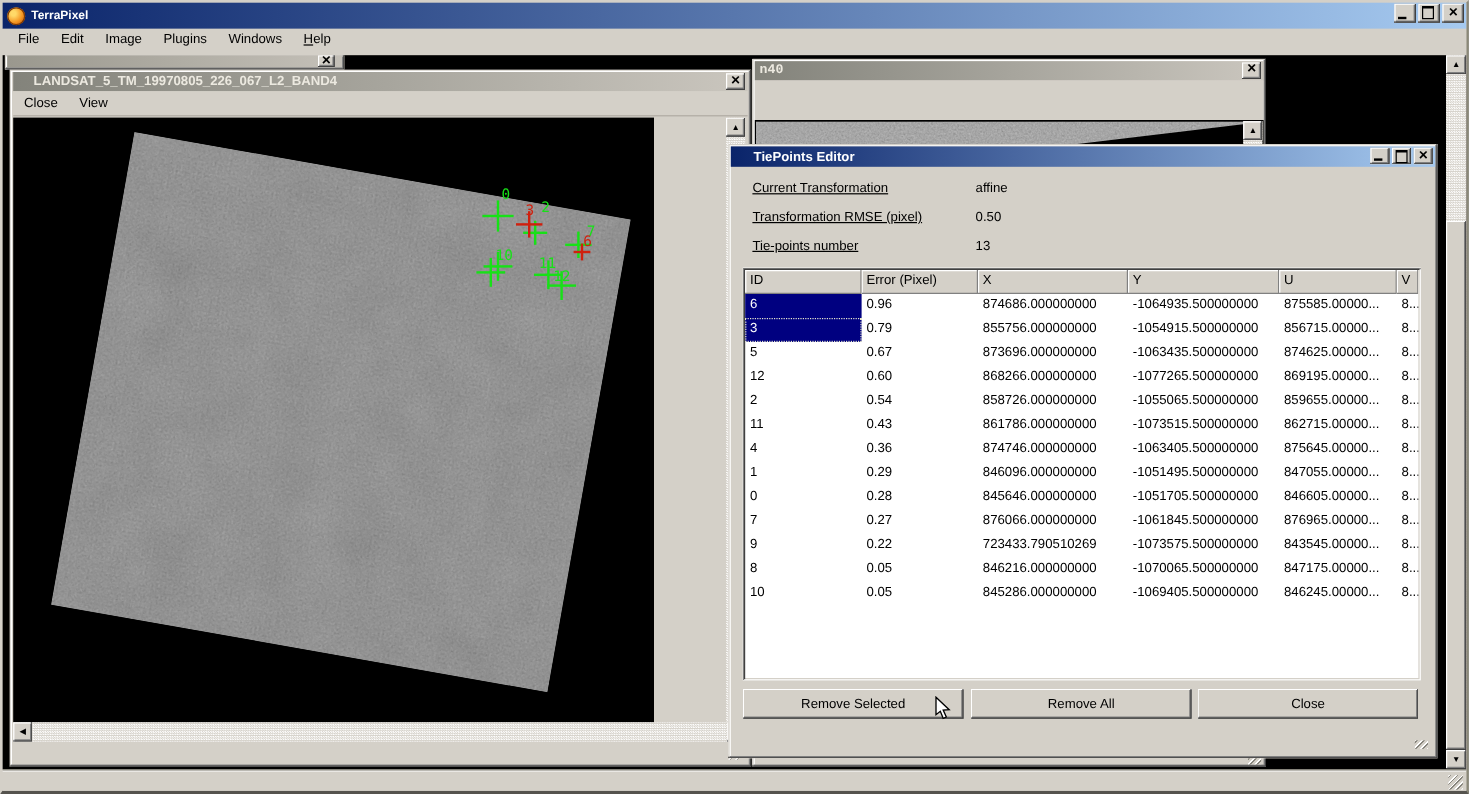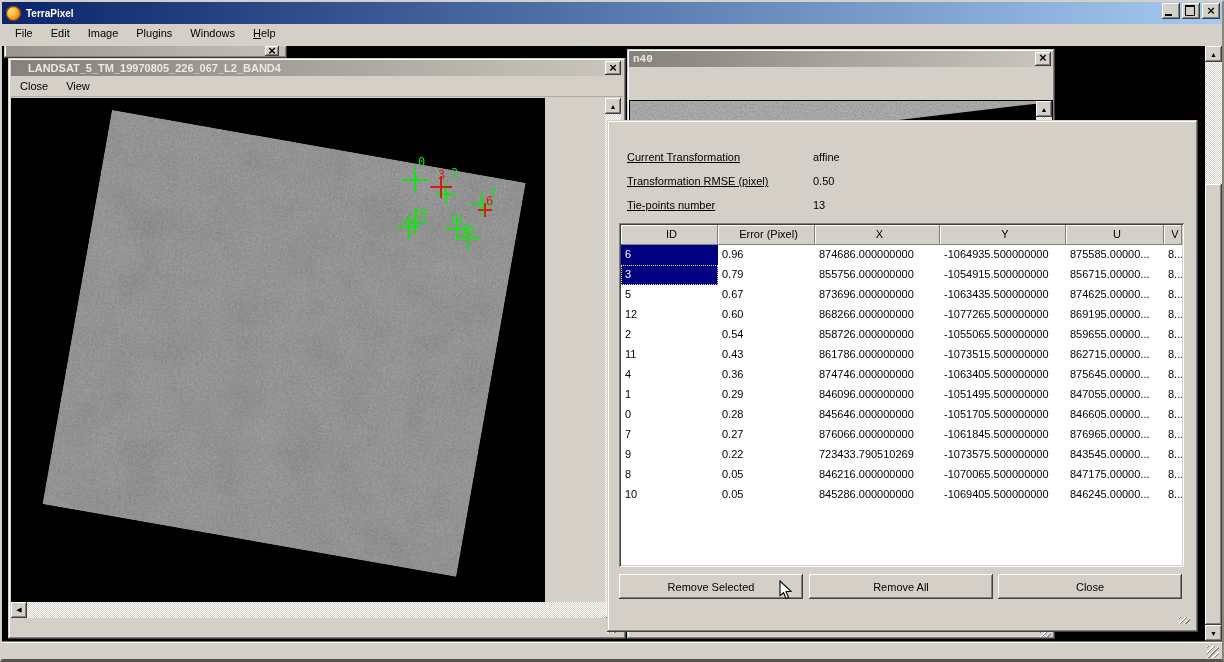--- a/index.html
+++ b/index.html
@@ -78,21 +78,21 @@
   
   .tiepoints{left:605px;top:74px;width:591px;height:512px;z-index:10;}
   .tiepoints .titlebar{left:2px;top:2px;width:587px;height:17px;padding-left:19px;font-size:11px;}
   .field-row{position:absolute;left:20px;width:540px;height:16px;display:flex;}
   .field-label{width:186px;text-decoration:underline;}
   .tp-table{position:absolute;left:12px;top:103px;width:565px;height:344px;background:#fff;
     box-shadow:inset 1px 1px #808080,inset -1px -1px #fff,inset 2px 2px #404040,inset -2px -2px #d4d0c8;
     overflow:hidden;padding:2px;}
   .thead{display:flex;height:20px;}
   .hcell{background:#d4d0c8;box-shadow:inset -1px -1px #808080,inset 1px 1px #fff;
-    padding:3px 0 0 4px;overflow:hidden;white-space:nowrap;flex:0 0 auto;text-align:center;}
+    padding:3px 0 0 4px;overflow:hidden;white-space:nowrap;flex:0 0 auto;}
   .trow{display:flex;height:20px;}
   .cell{padding:3px 0 0 4px;overflow:hidden;white-space:nowrap;flex:0 0 auto;}
   .c0{width:97px;} .c1{width:97px;} .c2{width:125px;} .c3{width:126px;} .c4{width:98px;} .c5{width:22px;flex:1 1 auto;}
   .cell.sel{background:#000080;color:#fff;}
   .cell.focus{outline:1px dotted #e8e8d0;outline-offset:-1px;}
   .tp-btn{position:absolute;top:454px;width:184px;height:25px;background:#d4d0c8;
     box-shadow:inset -1px -1px #404040,inset 1px 1px #fff,inset -2px -2px #808080,inset 2px 2px #d4d0c8;
     display:flex;align-items:center;justify-content:center;font-size:11px;cursor:default;}
   
   .statusbar{position:absolute;left:0;top:639px;width:1220px;height:20px;background:#d4d0c8;
@@ -264,20 +264,34 @@
             <span class="left-icon"></span>
           </span>
         <span class="sb-btn" style="right:0;top:0;">
             <span class="right-icon"></span>
           </span>
       </div>
       <div class="grip" style="right:8px;bottom:6px;width:11px;height:6px;"></div>
     </div>
 
     <div class="winframe tiepoints">
+      <div class="titlebar tb-active">
+        <span>TiePoints Editor</span>
+        <span class="tb-btns">
+          <span class="tb-btn">
+              <span class="min-icon"></span>
+            </span>
+          <span class="tb-btn">
+              <span class="max-icon"></span>
+            </span>
+          <span class="tb-btn">
+              <span class="close-icon"></span>
+            </span>
+        </span>
+      </div>
 
       <div class="field-row" style="top:31px;">
         <span class="field-label">Current Transformation</span>
         <span>affine</span>
       </div>
       <div class="field-row" style="top:55px;">
         <span class="field-label">Transformation RMSE (pixel)</span>
         <span>0.50</span>
       </div>
       <div class="field-row" style="top:79px;">

